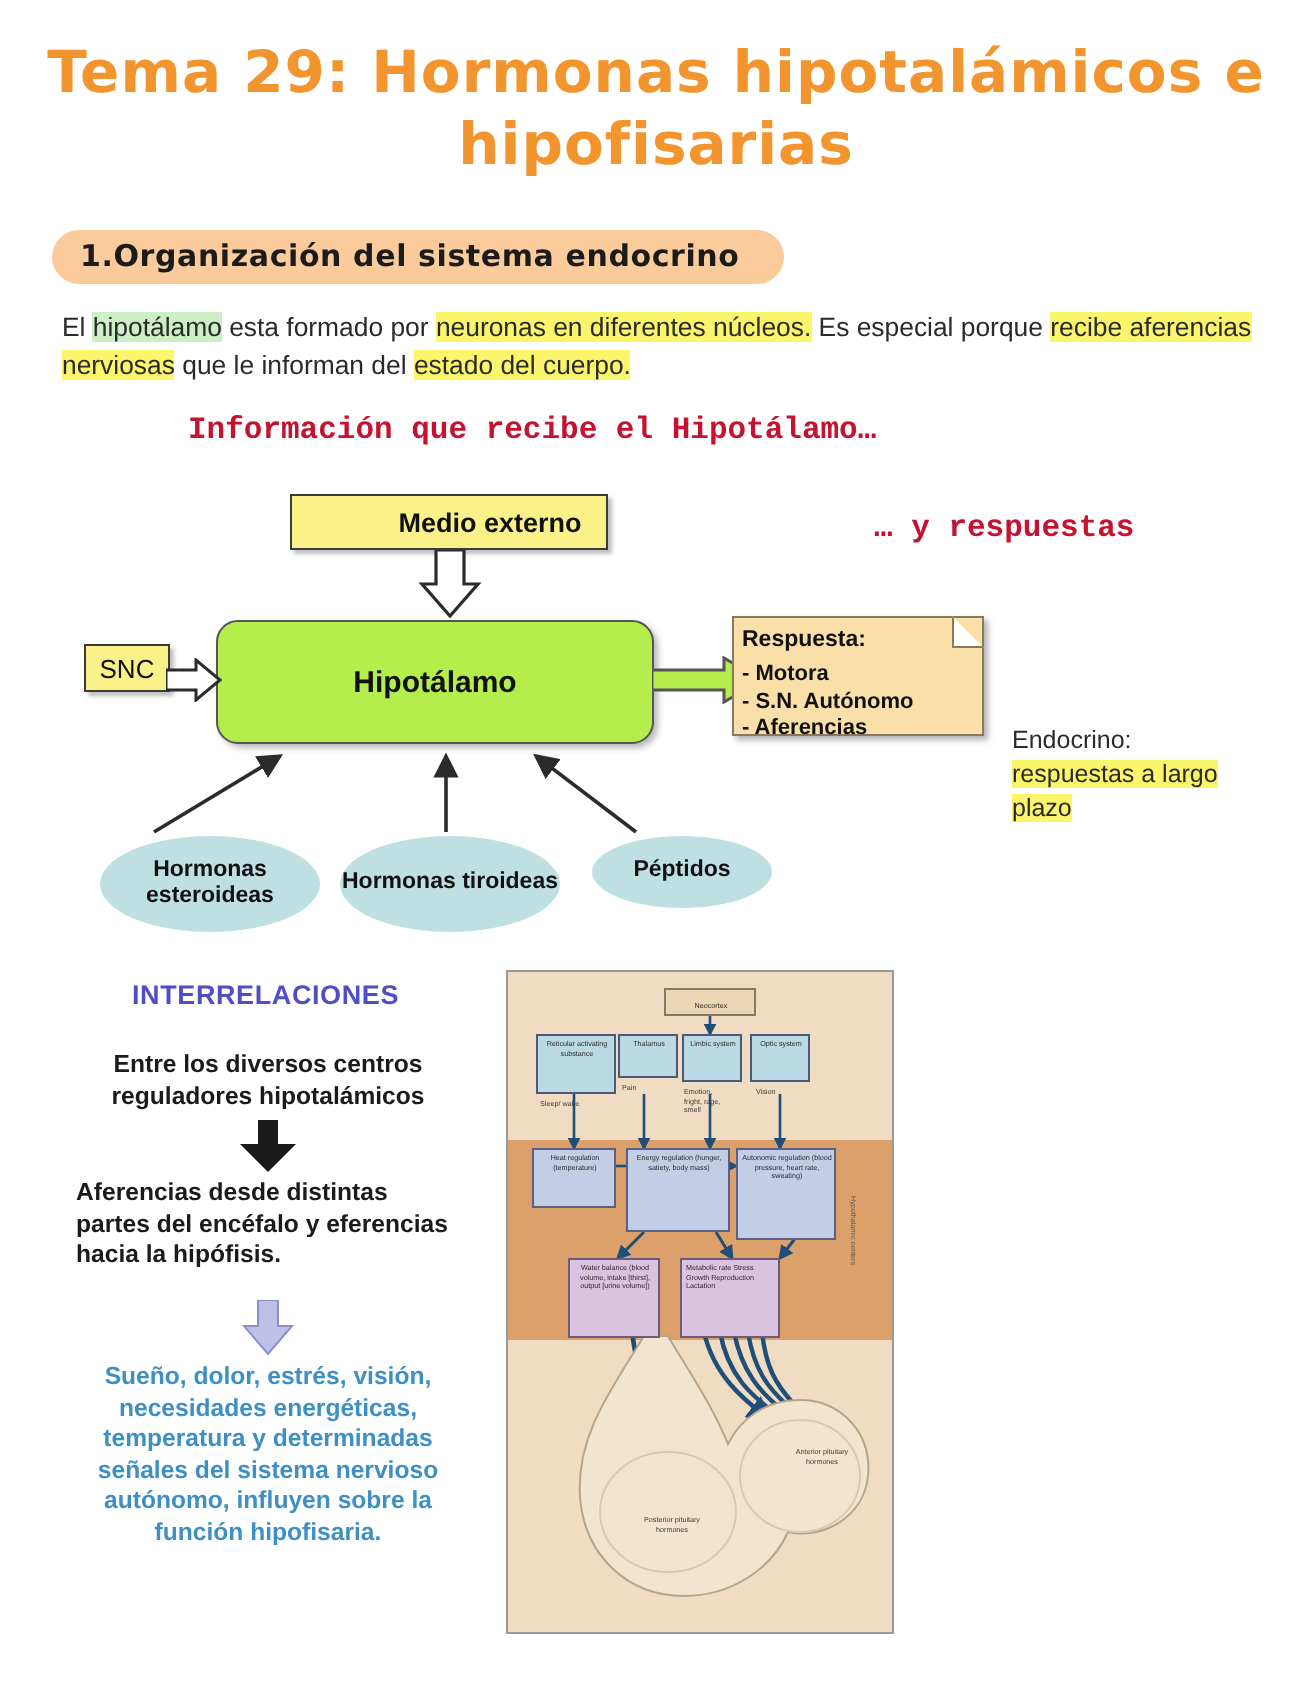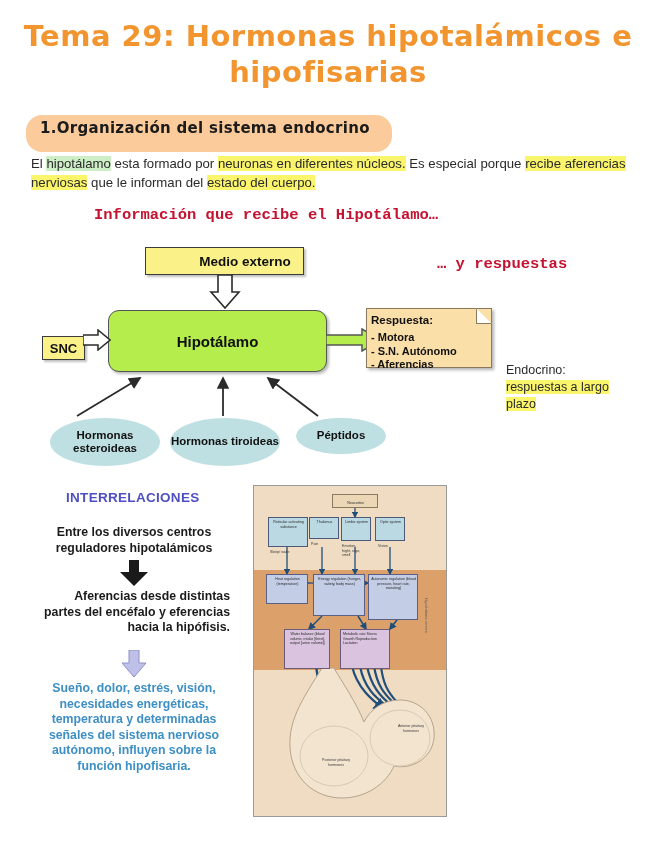--- a/index.html
+++ b/index.html
@@ -24,21 +24,21 @@
     line-height:36px;
     letter-spacing:0.5px;
   }
   #title .l2 { display:block; }
 
   
   #section-pill {
     position:absolute; left:26px; top:115px;
     background:#FBCB9B;
     border-radius:16px;
-    padding:4px 22px 15px 14px;
+    padding:4px 22px 5px 14px;
     font-family:"DejaVu Sans", sans-serif;
     font-weight:bold;
     font-size:15px;
     color:#1b1b1b;
     letter-spacing:0.3px;
   }
 
   
   #intro {
     position:absolute; left:31px; top:154px; width:600px;
@@ -74,24 +74,24 @@
     position:absolute; left:205px; top:45px; width:40px; height:34px;
   }
   #box-hipo {
     position:absolute; left:108px; top:80px; width:219px; height:62px;
     background:#B4ED4C; border:1.6px solid #555; border-radius:11px;
     display:flex; align-items:center; justify-content:center;
     font-weight:bold; font-size:15px; color:#111;
     box-shadow:2px 2px 3px rgba(0,0,0,0.28);
   }
   #box-snc {
-    position:absolute; left:42px; top:106px; width:43px; height:24px;
+    position:absolute; left:42px; top:92px; width:43px; height:24px;
     background:#FAF288; border:1.5px solid #3b3b3b;
     display:flex; align-items:center; justify-content:center;
-    font-weight:bold; font-size:13px; color:#111;
+    font-weight:normal; font-size:13px; color:#111;
     box-shadow:2px 2px 2px rgba(0,0,0,0.25);
   }
   #arrow-snc { position:absolute; left:83px; top:99px; width:28px; height:22px; }
   #arrow-resp { position:absolute; left:326px; top:98px; width:57px; height:24px; }
 
   #box-respuesta {
     position:absolute; left:366px; top:78px; width:126px; height:60px;
     background:#FBDFA8; border:1.4px solid #8a7a5d;
     padding:5px 7px 5px 4px;
     box-shadow:2px 2px 3px rgba(0,0,0,0.3);
@@ -131,21 +131,21 @@
     position:absolute; left:66px; top:490px;
     color:#4F4FC4; font-weight:bold; font-size:13.5px; letter-spacing:0.3px;
   }
   #interrel-t1 {
     position:absolute; left:38px; top:525px; width:192px;
     text-align:center; font-weight:bold; font-size:12.3px; line-height:15.5px; color:#1b1b1b;
   }
   #arrow-black { position:absolute; left:118px; top:560px; width:32px; height:27px; }
   #interrel-t2 {
     position:absolute; left:38px; top:589px; width:192px;
-    text-align:right; font-weight:bold; font-size:12.3px; line-height:15.5px; color:#1b1b1b;
+    text-align:left; font-weight:bold; font-size:12.3px; line-height:15.5px; color:#1b1b1b;
   }
   #arrow-violet { position:absolute; left:120px; top:650px; width:28px; height:28px; }
   #interrel-t3 {
     position:absolute; left:33px; top:681px; width:202px;
     text-align:center; font-weight:bold; font-size:12.3px; line-height:15.5px; color:#3E8FC4;
   }
 
   
   #figure {
     position:absolute; left:253px; top:485px; width:194px; height:332px;

